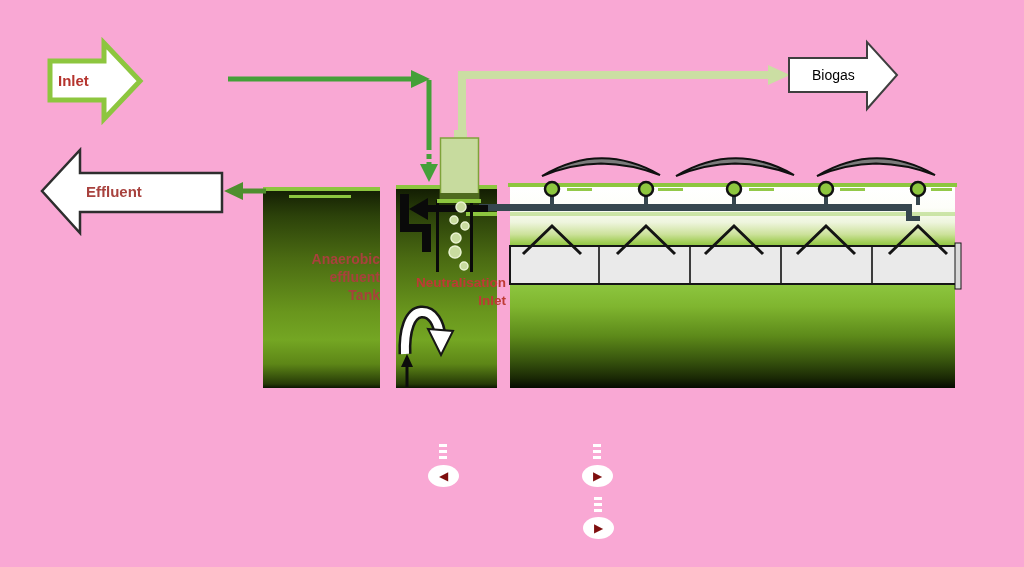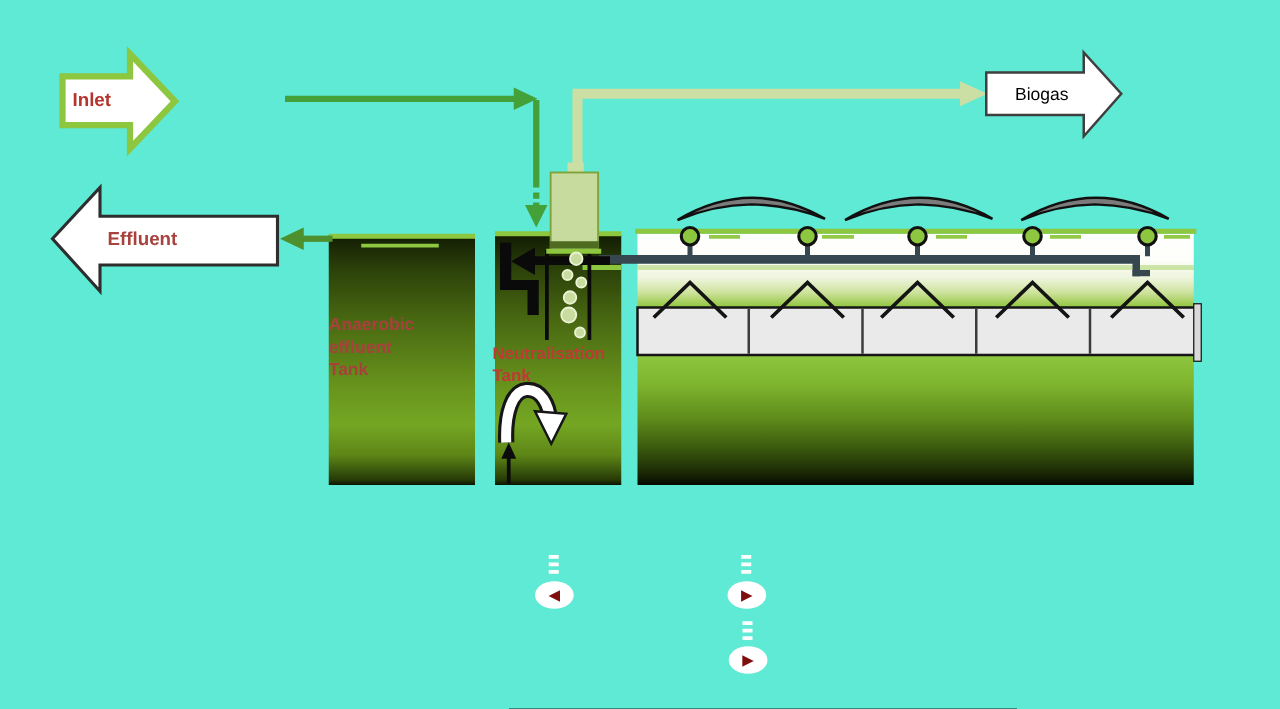--- a/index.html
+++ b/index.html
@@ -1,29 +1,29 @@
 <!DOCTYPE html>
 <html><head>
 <meta charset="utf-8">
 <style>
   html,body{margin:0;padding:0;background:#000;}
-  #canvas{position:relative;width:1024px;height:567px;background:#5eead4;overflow:hidden;
+  #canvas{position:relative;width:1024px;height:567px;background:#f9a8d4;overflow:hidden;
           font-family:"Liberation Sans",sans-serif;}
   
   .tank{position:absolute;top:188px;height:200px;
         background:linear-gradient(180deg,#121c03 0%,#2c420a 14%,#4a6a12 35%,#69961d 62%,#74a623 76%,#5d8617 88%,#263a07 98%,#0c1402 100%);}
   .rim{position:absolute;height:4px;background:#8dc63f;}
   .digester-top{position:absolute;left:510px;top:187px;width:445px;height:59px;
         background:linear-gradient(180deg,#ffffff 0%,#fdfef9 35%,#eef5dd 60%,#cde29c 80%,#a7d05f 92%,#8dc63f 100%);}
   .digester-bottom{position:absolute;left:510px;top:284px;width:445px;height:104px;
         background:linear-gradient(180deg,#8dc63f 0%,#7fb52f 22%,#5d8a1a 50%,#3a580e 72%,#1b2a05 90%,#050a01 100%);}
   .dashed-rim{position:absolute;left:512px;top:188px;width:440px;height:3px;
         background:repeating-linear-gradient(90deg,transparent 0 55px,rgba(141,198,63,.95) 55px 80px,transparent 80px 91px);}
   
-  .tank-label{position:absolute;text-align:left;font-weight:bold;font-size:14px;line-height:18px;
+  .tank-label{position:absolute;text-align:right;font-weight:bold;font-size:14px;line-height:18px;
         color:#a8413c;white-space:pre-line;}
   .arrow-label{position:absolute;font-size:15px;}
   
   .pump-oval{position:absolute;width:31px;height:22px;background:#fff;border-radius:50%;
         display:flex;align-items:center;justify-content:center;}
   .pump-glyph{font-family:"DejaVu Sans",sans-serif;font-size:12px;color:#7e0e0e;line-height:1;}
   .dash{position:absolute;width:8px;height:3px;background:#fff;}
   svg{position:absolute;left:0;top:0;}
 </style>
 </head>
@@ -131,21 +131,21 @@
     <polygon points="401,367 413,367 407,354" fill="#0c0c0c"></polygon>
   </svg>
 
   <div class="arrow-label" style="left:58px;top:72px;width:46px;font-weight:bold;color:#b5342e;">Inlet</div>
   <div class="arrow-label" style="left:86px;top:183px;width:90px;font-weight:600;color:#a8423e;">Effluent</div>
   <div class="arrow-label" style="left:812px;top:67px;font-size:14px;color:#000;">Biogas</div>
   <div class="tank-label" style="left:263px;top:250px;width:117px;">Anaerobic
 effluent
 Tank</div>
   <div class="tank-label" style="left:394px;top:274px;width:112px;font-size:13.5px;color:#be3a34;">Neutralisation
-Tank</div>
+Inlet</div>
 
   <div class="dash" style="left:439px;top:444px;"></div>
   <div class="dash" style="left:439px;top:450px;"></div>
   <div class="dash" style="left:439px;top:456px;"></div>
   <div class="pump-oval" style="left:428px;top:465px;">
     <span class="pump-glyph">◀</span>
   </div>
 
   <div class="dash" style="left:593px;top:444px;"></div>
   <div class="dash" style="left:593px;top:450px;"></div>

